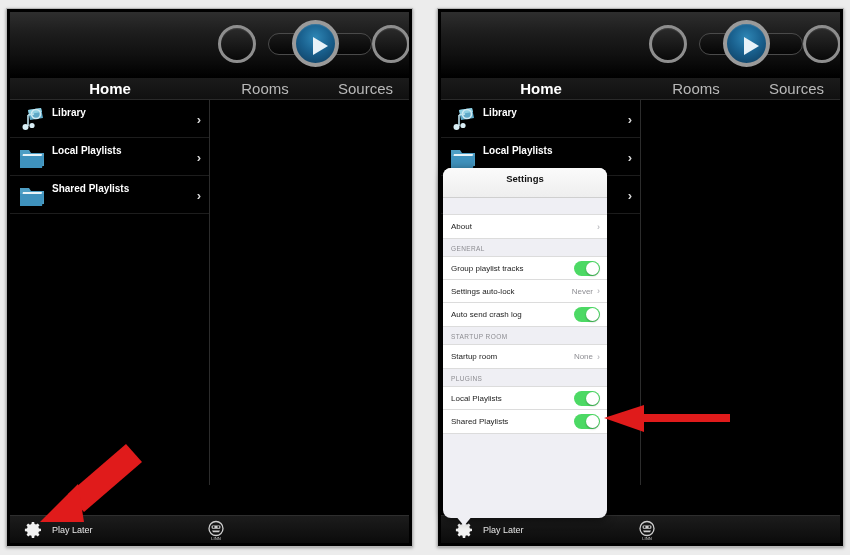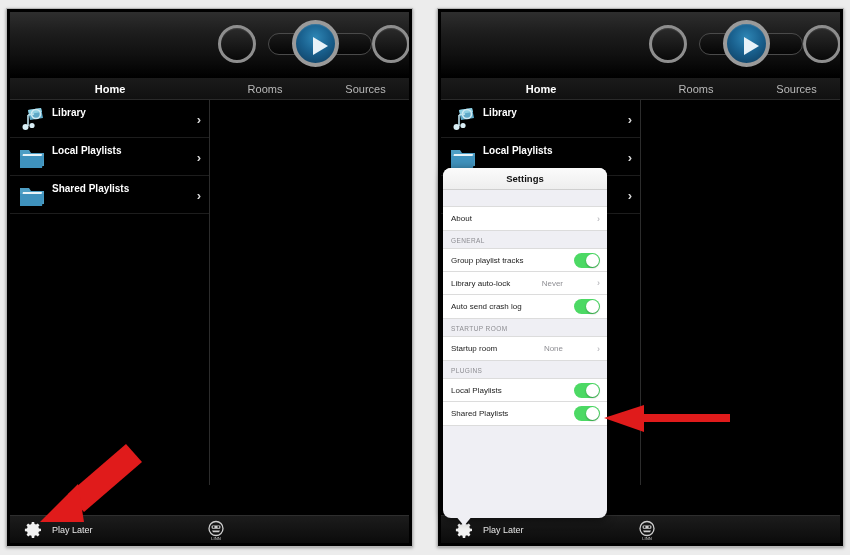--- a/index.html
+++ b/index.html
@@ -75,21 +75,21 @@
     position: relative;
     height: 22px;
     background: linear-gradient(180deg,#1b1b1b,#101010);
     border-bottom: 1px solid #2a2a2a;
   }
   .navtab {
     position: absolute;
     top: 0;
     height: 31px;
     line-height: 22px;
-    font-size: 11px;
+    font-size: 15px;
     text-align: center;
   }
   .navtab-home   { left: 0;   width: 200px; color: #fff;    font-weight: bold; }
   .navtab-rooms  { left: 200px; width: 110px; color: #b9b9b9; text-align: center; }
   .navtab-sources{ left: 310px; width: 91px;  color: #b9b9b9; }
 
   
   .content { position: relative; height: 385px; background: #000; }
   .sidebar {
     position: absolute;
@@ -153,21 +153,21 @@
     left: 443px; top: 168px;
     width: 164px; height: 350px;
     background: #efeff4;
     border-radius: 8px;
     box-shadow: 0 2px 10px rgba(0,0,0,.55);
     overflow: hidden;
     z-index: 30;
     font-family: "Liberation Sans", sans-serif;
   }
   .pop-header {
-    height: 22px;
+    height: 30px;
     background: linear-gradient(180deg,#fbfbfb,#eeeeee);
     border-bottom: 1px solid #cfcfcf;
     text-align: center;
     line-height: 22px;
     font-size: 9.5px;
     font-weight: bold;
     color: #111;
   }
   .pop-gap { height: 16px; background: #efeff4; }
   .pop-sec-head {
@@ -180,21 +180,20 @@
     background: #efeff4;
   }
   .pop-row {
     height: 23px;
     background: #fff;
     border-bottom: 1px solid #dcdcdc;
     display: flex;
     align-items: center;
     padding: 0 7px 0 8px;
     position: relative;
-    gap: 30px;
   }
   .pop-row:last-child { border-bottom: none; }
   .pop-label { font-size: 8px; color: #1c1c1c; flex: 1; }
   .pop-value { font-size: 8px; color: #8e8e93; margin-right: 4px; text-align: center; }
   .pop-chev { color: #c2c2c6; font-size: 9px; font-weight: bold; }
   .pop-block { background: #fff; border-top: 1px solid #dcdcdc; border-bottom: 1px solid #dcdcdc; }
   .pop-footer { height: 14px; background: #efeff4; }
 
   .toggle {
     width: 26px; height: 15px;
@@ -424,21 +423,21 @@
 
     <div class="pop-sec-head">GENERAL</div>
     <div class="pop-block">
       <div class="pop-row">
         <span class="pop-label">Group playlist tracks</span>
         <span class="toggle on">
             <span class="knob"></span>
           </span>
       </div>
       <div class="pop-row">
-        <span class="pop-label">Library auto-lock</span>
+        <span class="pop-label">Settings auto-lock</span>
         <span class="pop-value">Never</span>
         <span class="pop-chev">›</span>
       </div>
       <div class="pop-row">
         <span class="pop-label">Auto send crash log</span>
         <span class="toggle on">
             <span class="knob"></span>
           </span>
       </div>
     </div>

